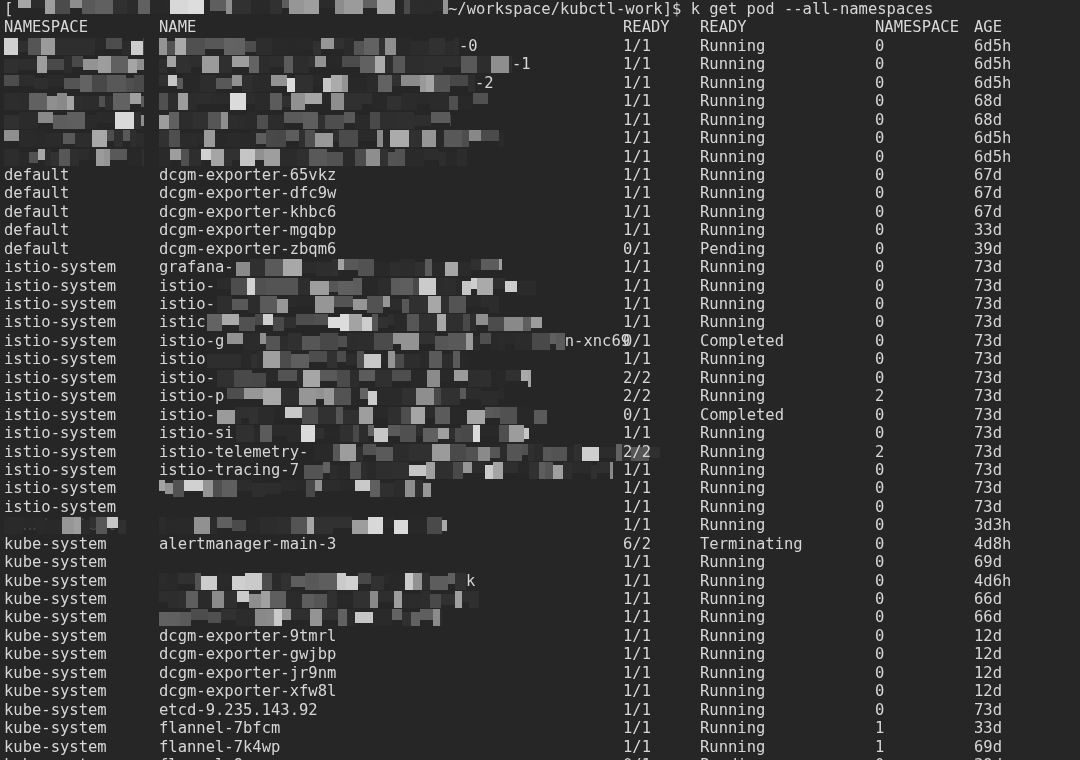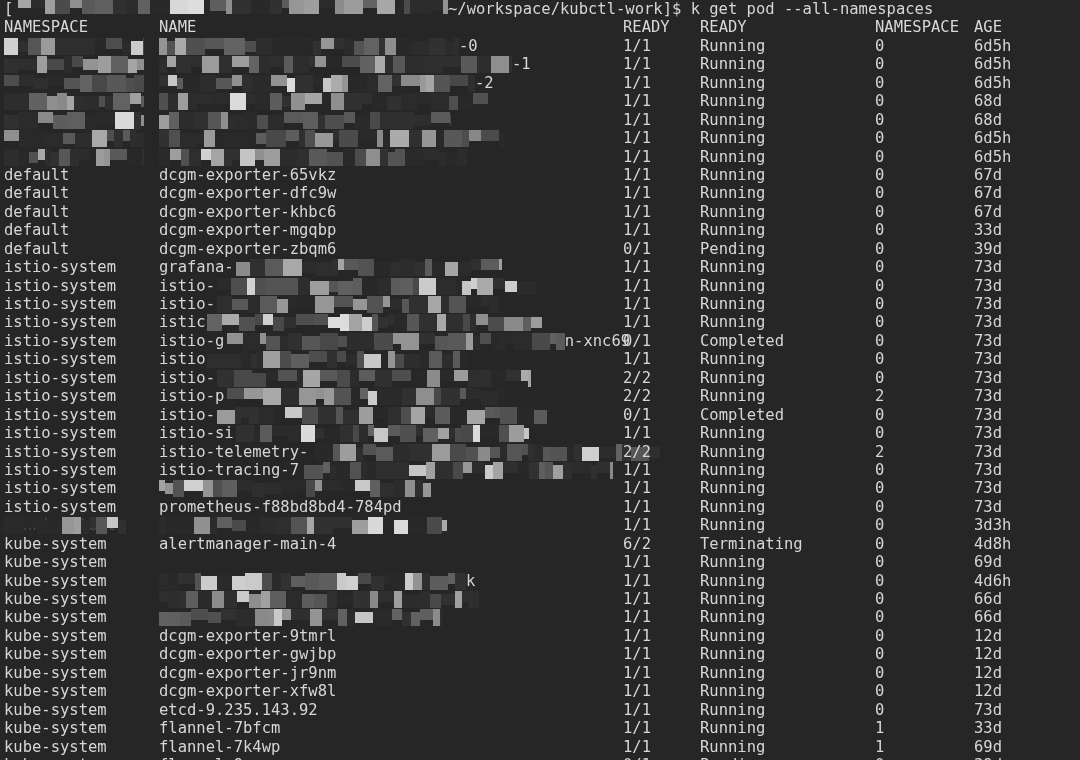--- a/index.html
+++ b/index.html
@@ -155,23 +155,23 @@
       <div class="term-line"><span class="cell col-ns">istio-system</span><span class="cell" style="left: 159px;">istic</span><span class="redact" style="left: 207.4px; width: 335px;"><i style="left: 0px; width: 15px; background: rgb(99, 99, 99); top: 0px; height: 17px;"></i><i style="left: 15px; width: 17px; background: rgb(170, 170, 170); top: 0px; height: 11px;"></i><i style="left: 32px; width: 16px; background: rgb(81, 81, 81); top: 3px; height: 17px;"></i><i style="left: 48px; width: 8px; background: rgb(73, 73, 73); top: 0px; height: 11px;"></i><i style="left: 56px; width: 10px; background: rgb(207, 207, 207); top: 0px; height: 11px;"></i><i style="left: 66px; width: 11px; background: rgb(73, 73, 73); top: 3px; height: 17px;"></i><i style="left: 77px; width: 12px; background: rgb(48, 48, 48); top: 3px; height: 11px;"></i><i style="left: 89px; width: 18px; background: rgb(77, 77, 77); top: 0px; height: 11px;"></i><i style="left: 107px; width: 14px; background: rgb(81, 81, 81); top: 0px; height: 11px;"></i><i style="left: 121px; width: 12px; background: rgb(220, 220, 220); top: 3px; height: 11px;"></i><i style="left: 133px; width: 9px; background: rgb(220, 220, 220); top: 0px; height: 17px;"></i><i style="left: 142px; width: 13px; background: rgb(163, 163, 163); top: 0px; height: 17px;"></i><i style="left: 155px; width: 10px; background: rgb(205, 205, 205); top: 3px; height: 17px;"></i><i style="left: 165px; width: 6px; background: rgb(84, 84, 84); top: 0px; height: 17px;"></i><i style="left: 171px; width: 10px; background: rgb(49, 49, 49); top: 3px; height: 11px;"></i><i style="left: 181px; width: 6px; background: rgb(47, 47, 47); top: 0px; height: 11px;"></i><i style="left: 187px; width: 13px; background: rgb(41, 41, 41); top: 0px; height: 17px;"></i><i style="left: 200px; width: 12px; background: rgb(86, 86, 86); top: 0px; height: 17px;"></i><i style="left: 212px; width: 18px; background: rgb(48, 48, 48); top: 0px; height: 17px;"></i><i style="left: 230px; width: 9px; background: rgb(168, 168, 168); top: 0px; height: 17px;"></i><i style="left: 239px; width: 17px; background: rgb(47, 47, 47); top: 0px; height: 17px;"></i><i style="left: 256px; width: 7px; background: rgb(73, 73, 73); top: 0px; height: 17px;"></i><i style="left: 263px; width: 6px; background: rgb(45, 45, 45); top: 0px; height: 17px;"></i><i style="left: 269px; width: 12px; background: rgb(142, 142, 142); top: 0px; height: 11px;"></i><i style="left: 281px; width: 16px; background: rgb(76, 76, 76); top: 3px; height: 17px;"></i><i style="left: 297px; width: 19px; background: rgb(137, 137, 137); top: 3px; height: 17px;"></i><i style="left: 316px; width: 8px; background: rgb(95, 95, 95); top: 3px; height: 17px;"></i><i style="left: 324px; width: 11px; background: rgb(156, 156, 156); top: 3px; height: 11px;"></i></span><span class="cell col-ready">1/1</span><span class="cell col-stat">Running</span><span class="cell col-rest">0</span><span class="cell col-age">73d</span></div>
       <div class="term-line"><span class="cell col-ns">istio-system</span><span class="cell" style="left: 159px;">istio-g</span><span class="redact" style="left: 226.76px; width: 338px;"><i style="left: 0px; width: 16px; background: rgb(146, 146, 146); top: 0px; height: 11px;"></i><i style="left: 16px; width: 17px; background: rgb(43, 43, 43); top: 0px; height: 17px;"></i><i style="left: 33px; width: 6px; background: rgb(144, 144, 144); top: 0px; height: 11px;"></i><i style="left: 39px; width: 14px; background: rgb(84, 84, 84); top: 3px; height: 17px;"></i><i style="left: 53px; width: 8px; background: rgb(44, 44, 44); top: 3px; height: 17px;"></i><i style="left: 61px; width: 14px; background: rgb(48, 48, 48); top: 0px; height: 17px;"></i><i style="left: 75px; width: 18px; background: rgb(86, 86, 86); top: 3px; height: 17px;"></i><i style="left: 93px; width: 18px; background: rgb(72, 72, 72); top: 0px; height: 17px;"></i><i style="left: 111px; width: 9px; background: rgb(79, 79, 79); top: 3px; height: 11px;"></i><i style="left: 120px; width: 11px; background: rgb(44, 44, 44); top: 0px; height: 17px;"></i><i style="left: 131px; width: 16px; background: rgb(45, 45, 45); top: 0px; height: 17px;"></i><i style="left: 147px; width: 19px; background: rgb(75, 75, 75); top: 0px; height: 17px;"></i><i style="left: 166px; width: 8px; background: rgb(147, 147, 147); top: 0px; height: 11px;"></i><i style="left: 174px; width: 18px; background: rgb(147, 147, 147); top: 0px; height: 17px;"></i><i style="left: 192px; width: 16px; background: rgb(49, 49, 49); top: 0px; height: 11px;"></i><i style="left: 208px; width: 13px; background: rgb(86, 86, 86); top: 3px; height: 17px;"></i><i style="left: 221px; width: 18px; background: rgb(89, 89, 89); top: 0px; height: 17px;"></i><i style="left: 239px; width: 7px; background: rgb(155, 155, 155); top: 0px; height: 17px;"></i><i style="left: 246px; width: 7px; background: rgb(44, 44, 44); top: 3px; height: 17px;"></i><i style="left: 253px; width: 11px; background: rgb(79, 79, 79); top: 0px; height: 11px;"></i><i style="left: 264px; width: 7px; background: rgb(41, 41, 41); top: 0px; height: 17px;"></i><i style="left: 271px; width: 7px; background: rgb(43, 43, 43); top: 0px; height: 17px;"></i><i style="left: 278px; width: 9px; background: rgb(42, 42, 42); top: 0px; height: 11px;"></i><i style="left: 287px; width: 18px; background: rgb(43, 43, 43); top: 0px; height: 17px;"></i><i style="left: 305px; width: 18px; background: rgb(73, 73, 73); top: 0px; height: 17px;"></i><i style="left: 323px; width: 6px; background: rgb(96, 96, 96); top: 0px; height: 11px;"></i><i style="left: 329px; width: 9px; background: rgb(91, 91, 91); top: 0px; height: 17px;"></i></span><span class="cell" style="left: 564.76px;">n-xnc69</span><span class="cell col-ready">0/1</span><span class="cell col-stat">Completed</span><span class="cell col-rest">0</span><span class="cell col-age">73d</span></div>
       <div class="term-line"><span class="cell col-ns">istio-system</span><span class="cell" style="left: 159px;">istio</span><span class="redact" style="left: 207.4px; width: 261px;"><i style="left: 0px; width: 16px; background: rgb(46, 46, 46); top: 3px; height: 17px;"></i><i style="left: 16px; width: 18px; background: rgb(46, 46, 46); top: 3px; height: 17px;"></i><i style="left: 34px; width: 10px; background: rgb(41, 41, 41); top: 0px; height: 17px;"></i><i style="left: 44px; width: 6px; background: rgb(48, 48, 48); top: 3px; height: 17px;"></i><i style="left: 50px; width: 6px; background: rgb(44, 44, 44); top: 0px; height: 17px;"></i><i style="left: 56px; width: 17px; background: rgb(159, 159, 159); top: 0px; height: 17px;"></i><i style="left: 73px; width: 11px; background: rgb(76, 76, 76); top: 0px; height: 17px;"></i><i style="left: 84px; width: 18px; background: rgb(94, 94, 94); top: 3px; height: 17px;"></i><i style="left: 102px; width: 18px; background: rgb(77, 77, 77); top: 0px; height: 11px;"></i><i style="left: 120px; width: 10px; background: rgb(49, 49, 49); top: 0px; height: 17px;"></i><i style="left: 130px; width: 9px; background: rgb(75, 75, 75); top: 0px; height: 11px;"></i><i style="left: 139px; width: 11px; background: rgb(44, 44, 44); top: 3px; height: 11px;"></i><i style="left: 150px; width: 7px; background: rgb(79, 79, 79); top: 0px; height: 17px;"></i><i style="left: 157px; width: 17px; background: rgb(200, 200, 200); top: 3px; height: 17px;"></i><i style="left: 174px; width: 7px; background: rgb(40, 40, 40); top: 3px; height: 11px;"></i><i style="left: 181px; width: 7px; background: rgb(148, 148, 148); top: 0px; height: 17px;"></i><i style="left: 188px; width: 9px; background: rgb(74, 74, 74); top: 3px; height: 17px;"></i><i style="left: 197px; width: 16px; background: rgb(45, 45, 45); top: 3px; height: 17px;"></i><i style="left: 213px; width: 9px; background: rgb(41, 41, 41); top: 0px; height: 17px;"></i><i style="left: 222px; width: 13px; background: rgb(90, 90, 90); top: 0px; height: 17px;"></i><i style="left: 235px; width: 11px; background: rgb(45, 45, 45); top: 3px; height: 17px;"></i><i style="left: 246px; width: 7px; background: rgb(90, 90, 90); top: 0px; height: 17px;"></i><i style="left: 253px; width: 8px; background: rgb(40, 40, 40); top: 3px; height: 17px;"></i></span><span class="cell col-ready">1/1</span><span class="cell col-stat">Running</span><span class="cell col-rest">0</span><span class="cell col-age">73d</span></div>
       <div class="term-line"><span class="cell col-ns">istio-system</span><span class="cell" style="left: 159px;">istio-</span><span class="redact" style="left: 217.08px; width: 314px;"><i style="left: 0px; width: 17px; background: rgb(49, 49, 49); top: 0px; height: 17px;"></i><i style="left: 17px; width: 18px; background: rgb(73, 73, 73); top: 0px; height: 17px;"></i><i style="left: 35px; width: 14px; background: rgb(72, 72, 72); top: 3px; height: 17px;"></i><i style="left: 49px; width: 12px; background: rgb(42, 42, 42); top: 0px; height: 11px;"></i><i style="left: 61px; width: 19px; background: rgb(83, 83, 83); top: 0px; height: 11px;"></i><i style="left: 80px; width: 6px; background: rgb(44, 44, 44); top: 0px; height: 17px;"></i><i style="left: 86px; width: 17px; background: rgb(166, 166, 166); top: 0px; height: 17px;"></i><i style="left: 103px; width: 17px; background: rgb(89, 89, 89); top: 0px; height: 11px;"></i><i style="left: 120px; width: 13px; background: rgb(75, 75, 75); top: 0px; height: 17px;"></i><i style="left: 133px; width: 9px; background: rgb(44, 44, 44); top: 0px; height: 17px;"></i><i style="left: 142px; width: 16px; background: rgb(92, 92, 92); top: 0px; height: 11px;"></i><i style="left: 158px; width: 17px; background: rgb(48, 48, 48); top: 0px; height: 17px;"></i><i style="left: 175px; width: 19px; background: rgb(78, 78, 78); top: 0px; height: 11px;"></i><i style="left: 194px; width: 16px; background: rgb(40, 40, 40); top: 0px; height: 17px;"></i><i style="left: 210px; width: 13px; background: rgb(139, 139, 139); top: 0px; height: 17px;"></i><i style="left: 223px; width: 14px; background: rgb(41, 41, 41); top: 0px; height: 11px;"></i><i style="left: 237px; width: 14px; background: rgb(155, 155, 155); top: 0px; height: 11px;"></i><i style="left: 251px; width: 11px; background: rgb(46, 46, 46); top: 0px; height: 17px;"></i><i style="left: 262px; width: 12px; background: rgb(47, 47, 47); top: 0px; height: 17px;"></i><i style="left: 274px; width: 15px; background: rgb(40, 40, 40); top: 0px; height: 17px;"></i><i style="left: 289px; width: 15px; background: rgb(49, 49, 49); top: 0px; height: 11px;"></i><i style="left: 304px; width: 7px; background: rgb(170, 170, 170); top: 0px; height: 11px;"></i><i style="left: 311px; width: 3px; background: rgb(165, 165, 165); top: 0px; height: 17px;"></i></span><span class="cell col-ready">2/2</span><span class="cell col-stat">Running</span><span class="cell col-rest">0</span><span class="cell col-age">73d</span></div>
       <div class="term-line"><span class="cell col-ns">istio-system</span><span class="cell" style="left: 159px;">istio-p</span><span class="redact" style="left: 226.76px; width: 277px;"><i style="left: 0px; width: 17px; background: rgb(78, 78, 78); top: 0px; height: 11px;"></i><i style="left: 17px; width: 19px; background: rgb(151, 151, 151); top: 0px; height: 11px;"></i><i style="left: 36px; width: 18px; background: rgb(168, 168, 168); top: 0px; height: 17px;"></i><i style="left: 54px; width: 18px; background: rgb(45, 45, 45); top: 0px; height: 17px;"></i><i style="left: 72px; width: 17px; background: rgb(150, 150, 150); top: 0px; height: 17px;"></i><i style="left: 89px; width: 8px; background: rgb(145, 145, 145); top: 0px; height: 11px;"></i><i style="left: 97px; width: 10px; background: rgb(154, 154, 154); top: 0px; height: 17px;"></i><i style="left: 107px; width: 17px; background: rgb(83, 83, 83); top: 0px; height: 17px;"></i><i style="left: 124px; width: 9px; background: rgb(40, 40, 40); top: 0px; height: 17px;"></i><i style="left: 133px; width: 8px; background: rgb(99, 99, 99); top: 0px; height: 11px;"></i><i style="left: 141px; width: 9px; background: rgb(204, 204, 204); top: 3px; height: 17px;"></i><i style="left: 150px; width: 8px; background: rgb(42, 42, 42); top: 0px; height: 17px;"></i><i style="left: 158px; width: 17px; background: rgb(42, 42, 42); top: 0px; height: 17px;"></i><i style="left: 175px; width: 14px; background: rgb(49, 49, 49); top: 0px; height: 17px;"></i><i style="left: 189px; width: 18px; background: rgb(142, 142, 142); top: 0px; height: 17px;"></i><i style="left: 207px; width: 7px; background: rgb(72, 72, 72); top: 0px; height: 17px;"></i><i style="left: 214px; width: 19px; background: rgb(49, 49, 49); top: 0px; height: 17px;"></i><i style="left: 233px; width: 6px; background: rgb(90, 90, 90); top: 0px; height: 11px;"></i><i style="left: 239px; width: 15px; background: rgb(44, 44, 44); top: 0px; height: 11px;"></i><i style="left: 254px; width: 17px; background: rgb(44, 44, 44); top: 3px; height: 17px;"></i><i style="left: 271px; width: 6px; background: rgb(42, 42, 42); top: 0px; height: 11px;"></i></span><span class="cell col-ready">2/2</span><span class="cell col-stat">Running</span><span class="cell col-rest">2</span><span class="cell col-age">73d</span></div>
       <div class="term-line"><span class="cell col-ns">istio-system</span><span class="cell" style="left: 159px;">istio-</span><span class="redact" style="left: 217.08px; width: 330px;"><i style="left: 0px; width: 18px; background: rgb(155, 155, 155); top: 3px; height: 17px;"></i><i style="left: 18px; width: 6px; background: rgb(48, 48, 48); top: 0px; height: 17px;"></i><i style="left: 24px; width: 8px; background: rgb(48, 48, 48); top: 0px; height: 11px;"></i><i style="left: 32px; width: 9px; background: rgb(49, 49, 49); top: 0px; height: 17px;"></i><i style="left: 41px; width: 16px; background: rgb(43, 43, 43); top: 0px; height: 17px;"></i><i style="left: 57px; width: 11px; background: rgb(40, 40, 40); top: 0px; height: 11px;"></i><i style="left: 68px; width: 17px; background: rgb(200, 200, 200); top: 0px; height: 11px;"></i><i style="left: 85px; width: 16px; background: rgb(78, 78, 78); top: 0px; height: 17px;"></i><i style="left: 101px; width: 18px; background: rgb(49, 49, 49); top: 0px; height: 17px;"></i><i style="left: 119px; width: 7px; background: rgb(86, 86, 86); top: 0px; height: 17px;"></i><i style="left: 126px; width: 16px; background: rgb(48, 48, 48); top: 3px; height: 17px;"></i><i style="left: 142px; width: 14px; background: rgb(158, 158, 158); top: 0px; height: 17px;"></i><i style="left: 156px; width: 15px; background: rgb(41, 41, 41); top: 0px; height: 11px;"></i><i style="left: 171px; width: 13px; background: rgb(47, 47, 47); top: 0px; height: 17px;"></i><i style="left: 184px; width: 10px; background: rgb(78, 78, 78); top: 0px; height: 17px;"></i><i style="left: 194px; width: 14px; background: rgb(165, 165, 165); top: 0px; height: 17px;"></i><i style="left: 208px; width: 10px; background: rgb(44, 44, 44); top: 0px; height: 11px;"></i><i style="left: 218px; width: 15px; background: rgb(91, 91, 91); top: 0px; height: 17px;"></i><i style="left: 233px; width: 17px; background: rgb(40, 40, 40); top: 0px; height: 17px;"></i><i style="left: 250px; width: 18px; background: rgb(164, 164, 164); top: 3px; height: 17px;"></i><i style="left: 268px; width: 8px; background: rgb(90, 90, 90); top: 0px; height: 11px;"></i><i style="left: 276px; width: 7px; background: rgb(87, 87, 87); top: 0px; height: 11px;"></i><i style="left: 283px; width: 17px; background: rgb(81, 81, 81); top: 0px; height: 17px;"></i><i style="left: 300px; width: 17px; background: rgb(40, 40, 40); top: 0px; height: 17px;"></i><i style="left: 317px; width: 13px; background: rgb(90, 90, 90); top: 3px; height: 17px;"></i></span><span class="cell col-ready">0/1</span><span class="cell col-stat">Completed</span><span class="cell col-rest">0</span><span class="cell col-age">73d</span></div>
       <div class="term-line"><span class="cell col-ns">istio-system</span><span class="cell" style="left: 159px;">istio-si</span><span class="redact" style="left: 236.44px; width: 293px;"><i style="left: 0px; width: 18px; background: rgb(48, 48, 48); top: 0px; height: 17px;"></i><i style="left: 18px; width: 6px; background: rgb(41, 41, 41); top: 3px; height: 17px;"></i><i style="left: 24px; width: 12px; background: rgb(91, 91, 91); top: 0px; height: 17px;"></i><i style="left: 36px; width: 15px; background: rgb(43, 43, 43); top: 0px; height: 11px;"></i><i style="left: 51px; width: 14px; background: rgb(43, 43, 43); top: 0px; height: 17px;"></i><i style="left: 65px; width: 14px; background: rgb(218, 218, 218); top: 0px; height: 17px;"></i><i style="left: 79px; width: 9px; background: rgb(48, 48, 48); top: 3px; height: 11px;"></i><i style="left: 88px; width: 16px; background: rgb(40, 40, 40); top: 3px; height: 11px;"></i><i style="left: 104px; width: 13px; background: rgb(48, 48, 48); top: 0px; height: 17px;"></i><i style="left: 117px; width: 6px; background: rgb(72, 72, 72); top: 0px; height: 17px;"></i><i style="left: 123px; width: 9px; background: rgb(44, 44, 44); top: 0px; height: 17px;"></i><i style="left: 132px; width: 6px; background: rgb(99, 99, 99); top: 0px; height: 11px;"></i><i style="left: 138px; width: 14px; background: rgb(199, 199, 199); top: 3px; height: 17px;"></i><i style="left: 152px; width: 12px; background: rgb(90, 90, 90); top: 0px; height: 11px;"></i><i style="left: 164px; width: 16px; background: rgb(80, 80, 80); top: 0px; height: 17px;"></i><i style="left: 180px; width: 7px; background: rgb(46, 46, 46); top: 0px; height: 11px;"></i><i style="left: 187px; width: 15px; background: rgb(96, 96, 96); top: 3px; height: 17px;"></i><i style="left: 202px; width: 11px; background: rgb(161, 161, 161); top: 3px; height: 11px;"></i><i style="left: 213px; width: 6px; background: rgb(47, 47, 47); top: 3px; height: 11px;"></i><i style="left: 219px; width: 6px; background: rgb(76, 76, 76); top: 3px; height: 17px;"></i><i style="left: 225px; width: 12px; background: rgb(73, 73, 73); top: 0px; height: 17px;"></i><i style="left: 237px; width: 7px; background: rgb(218, 218, 218); top: 0px; height: 17px;"></i><i style="left: 244px; width: 19px; background: rgb(41, 41, 41); top: 0px; height: 11px;"></i><i style="left: 263px; width: 10px; background: rgb(79, 79, 79); top: 0px; height: 17px;"></i><i style="left: 273px; width: 15px; background: rgb(156, 156, 156); top: 0px; height: 17px;"></i><i style="left: 288px; width: 5px; background: rgb(198, 198, 198); top: 3px; height: 11px;"></i></span><span class="cell col-ready">1/1</span><span class="cell col-stat">Running</span><span class="cell col-rest">0</span><span class="cell col-age">73d</span></div>
       <div class="term-line"><span class="cell col-ns">istio-system</span><span class="cell" style="left: 159px;">istio-telemetry-</span><span class="redact" style="left: 313.88px; width: 346px;"><i style="left: 0px; width: 19px; background: rgb(41, 41, 41); top: 0px; height: 17px;"></i><i style="left: 19px; width: 7px; background: rgb(87, 87, 87); top: 0px; height: 17px;"></i><i style="left: 26px; width: 16px; background: rgb(157, 157, 157); top: 0px; height: 17px;"></i><i style="left: 42px; width: 7px; background: rgb(47, 47, 47); top: 3px; height: 17px;"></i><i style="left: 49px; width: 13px; background: rgb(82, 82, 82); top: 0px; height: 11px;"></i><i style="left: 62px; width: 17px; background: rgb(90, 90, 90); top: 3px; height: 17px;"></i><i style="left: 79px; width: 16px; background: rgb(44, 44, 44); top: 0px; height: 17px;"></i><i style="left: 95px; width: 15px; background: rgb(48, 48, 48); top: 0px; height: 17px;"></i><i style="left: 110px; width: 8px; background: rgb(48, 48, 48); top: 0px; height: 17px;"></i><i style="left: 118px; width: 18px; background: rgb(155, 155, 155); top: 0px; height: 17px;"></i><i style="left: 136px; width: 16px; background: rgb(74, 74, 74); top: 0px; height: 17px;"></i><i style="left: 152px; width: 12px; background: rgb(82, 82, 82); top: 3px; height: 17px;"></i><i style="left: 164px; width: 12px; background: rgb(138, 138, 138); top: 3px; height: 17px;"></i><i style="left: 176px; width: 10px; background: rgb(86, 86, 86); top: 3px; height: 11px;"></i><i style="left: 186px; width: 7px; background: rgb(43, 43, 43); top: 0px; height: 17px;"></i><i style="left: 193px; width: 15px; background: rgb(85, 85, 85); top: 0px; height: 17px;"></i><i style="left: 208px; width: 6px; background: rgb(81, 81, 81); top: 0px; height: 11px;"></i><i style="left: 214px; width: 6px; background: rgb(47, 47, 47); top: 0px; height: 17px;"></i><i style="left: 220px; width: 9px; background: rgb(43, 43, 43); top: 0px; height: 17px;"></i><i style="left: 229px; width: 8px; background: rgb(87, 87, 87); top: 3px; height: 17px;"></i><i style="left: 237px; width: 16px; background: rgb(83, 83, 83); top: 3px; height: 17px;"></i><i style="left: 253px; width: 7px; background: rgb(41, 41, 41); top: 3px; height: 17px;"></i><i style="left: 260px; width: 8px; background: rgb(48, 48, 48); top: 0px; height: 17px;"></i><i style="left: 268px; width: 17px; background: rgb(207, 207, 207); top: 3px; height: 17px;"></i><i style="left: 285px; width: 17px; background: rgb(44, 44, 44); top: 3px; height: 11px;"></i><i style="left: 302px; width: 6px; background: rgb(98, 98, 98); top: 0px; height: 17px;"></i><i style="left: 308px; width: 9px; background: rgb(48, 48, 48); top: 0px; height: 17px;"></i><i style="left: 317px; width: 18px; background: rgb(85, 85, 85); top: 3px; height: 17px;"></i><i style="left: 335px; width: 11px; background: rgb(47, 47, 47); top: 3px; height: 11px;"></i></span><span class="cell col-ready">2/2</span><span class="cell col-stat">Running</span><span class="cell col-rest">2</span><span class="cell col-age">73d</span></div>
       <div class="term-line"><span class="cell col-ns">istio-system</span><span class="cell" style="left: 159px;">istio-tracing-7</span><span class="redact" style="left: 304.2px; width: 309px;"><i style="left: 0px; width: 19px; background: rgb(84, 84, 84); top: 3px; height: 17px;"></i><i style="left: 19px; width: 7px; background: rgb(97, 97, 97); top: 0px; height: 11px;"></i><i style="left: 26px; width: 7px; background: rgb(44, 44, 44); top: 3px; height: 17px;"></i><i style="left: 33px; width: 13px; background: rgb(41, 41, 41); top: 3px; height: 17px;"></i><i style="left: 46px; width: 11px; background: rgb(82, 82, 82); top: 0px; height: 17px;"></i><i style="left: 57px; width: 6px; background: rgb(44, 44, 44); top: 0px; height: 17px;"></i><i style="left: 63px; width: 9px; background: rgb(41, 41, 41); top: 0px; height: 17px;"></i><i style="left: 72px; width: 15px; background: rgb(46, 46, 46); top: 0px; height: 17px;"></i><i style="left: 87px; width: 18px; background: rgb(47, 47, 47); top: 0px; height: 17px;"></i><i style="left: 105px; width: 17px; background: rgb(197, 197, 197); top: 3px; height: 11px;"></i><i style="left: 122px; width: 9px; background: rgb(160, 160, 160); top: 0px; height: 17px;"></i><i style="left: 131px; width: 18px; background: rgb(47, 47, 47); top: 0px; height: 17px;"></i><i style="left: 149px; width: 10px; background: rgb(73, 73, 73); top: 0px; height: 17px;"></i><i style="left: 159px; width: 9px; background: rgb(150, 150, 150); top: 0px; height: 11px;"></i><i style="left: 168px; width: 13px; background: rgb(44, 44, 44); top: 0px; height: 11px;"></i><i style="left: 181px; width: 8px; background: rgb(203, 203, 203); top: 3px; height: 17px;"></i><i style="left: 189px; width: 10px; background: rgb(164, 164, 164); top: 0px; height: 17px;"></i><i style="left: 199px; width: 15px; background: rgb(47, 47, 47); top: 0px; height: 11px;"></i><i style="left: 214px; width: 11px; background: rgb(40, 40, 40); top: 0px; height: 11px;"></i><i style="left: 225px; width: 10px; background: rgb(49, 49, 49); top: 0px; height: 17px;"></i><i style="left: 235px; width: 6px; background: rgb(94, 94, 94); top: 0px; height: 17px;"></i><i style="left: 241px; width: 8px; background: rgb(85, 85, 85); top: 0px; height: 17px;"></i><i style="left: 249px; width: 10px; background: rgb(159, 159, 159); top: 3px; height: 17px;"></i><i style="left: 259px; width: 9px; background: rgb(46, 46, 46); top: 0px; height: 17px;"></i><i style="left: 268px; width: 19px; background: rgb(43, 43, 43); top: 0px; height: 11px;"></i><i style="left: 287px; width: 6px; background: rgb(48, 48, 48); top: 3px; height: 17px;"></i><i style="left: 293px; width: 13px; background: rgb(47, 47, 47); top: 0px; height: 11px;"></i><i style="left: 306px; width: 3px; background: rgb(137, 137, 137); top: 0px; height: 17px;"></i></span><span class="cell col-ready">1/1</span><span class="cell col-stat">Running</span><span class="cell col-rest">0</span><span class="cell col-age">73d</span></div>
       <div class="term-line"><span class="cell col-ns">istio-system</span><span class="redact" style="left: 159px; width: 272px;"><i style="left: 0px; width: 6px; background: rgb(163, 163, 163); top: 0px; height: 11px;"></i><i style="left: 6px; width: 8px; background: rgb(146, 146, 146); top: 3px; height: 11px;"></i><i style="left: 14px; width: 11px; background: rgb(82, 82, 82); top: 0px; height: 17px;"></i><i style="left: 25px; width: 19px; background: rgb(209, 209, 209); top: 0px; height: 11px;"></i><i style="left: 44px; width: 10px; background: rgb(148, 148, 148); top: 0px; height: 17px;"></i><i style="left: 54px; width: 9px; background: rgb(79, 79, 79); top: 0px; height: 17px;"></i><i style="left: 63px; width: 15px; background: rgb(94, 94, 94); top: 0px; height: 17px;"></i><i style="left: 78px; width: 15px; background: rgb(44, 44, 44); top: 0px; height: 11px;"></i><i style="left: 93px; width: 13px; background: rgb(46, 46, 46); top: 3px; height: 17px;"></i><i style="left: 106px; width: 16px; background: rgb(45, 45, 45); top: 3px; height: 11px;"></i><i style="left: 122px; width: 16px; background: rgb(42, 42, 42); top: 0px; height: 11px;"></i><i style="left: 138px; width: 9px; background: rgb(41, 41, 41); top: 0px; height: 11px;"></i><i style="left: 147px; width: 9px; background: rgb(72, 72, 72); top: 0px; height: 17px;"></i><i style="left: 156px; width: 7px; background: rgb(145, 145, 145); top: 0px; height: 11px;"></i><i style="left: 163px; width: 18px; background: rgb(44, 44, 44); top: 0px; height: 11px;"></i><i style="left: 181px; width: 15px; background: rgb(41, 41, 41); top: 0px; height: 11px;"></i><i style="left: 196px; width: 15px; background: rgb(201, 201, 201); top: 0px; height: 11px;"></i><i style="left: 211px; width: 10px; background: rgb(95, 95, 95); top: 0px; height: 17px;"></i><i style="left: 221px; width: 14px; background: rgb(47, 47, 47); top: 3px; height: 17px;"></i><i style="left: 235px; width: 11px; background: rgb(43, 43, 43); top: 0px; height: 17px;"></i><i style="left: 246px; width: 10px; background: rgb(142, 142, 142); top: 0px; height: 17px;"></i><i style="left: 256px; width: 8px; background: rgb(47, 47, 47); top: 0px; height: 17px;"></i><i style="left: 264px; width: 8px; background: rgb(151, 151, 151); top: 3px; height: 17px;"></i></span><span class="cell col-ready">1/1</span><span class="cell col-stat">Running</span><span class="cell col-rest">0</span><span class="cell col-age">73d</span></div>
-      <div class="term-line"><span class="cell col-ns">istio-system</span><span class="cell col-name">prometheus-f88bd8bd4-784pd</span><span class="cell col-ready">1/1</span><span class="cell col-stat">Running</span><span class="cell col-rest">0</span><span class="cell col-age">73d</span></div>
+      <div class="term-line"><span class="cell col-ns">istio-system</span><span class="cell col-ready">1/1</span><span class="cell col-stat">Running</span><span class="cell col-rest">0</span><span class="cell col-age">73d</span></div>
       <div class="term-line"><span class="ghost col-ns" style="left: 4px;">jenkins-test</span><span class="redact" style="left: 4px; width: 122px;"><i style="left: 0px; width: 19px; background: rgb(42, 42, 42); top: 0px; height: 17px;"></i><i style="left: 19px; width: 14px; background: rgb(41, 41, 41); top: 0px; height: 11px;"></i><i style="left: 33px; width: 6px; background: rgb(42, 42, 42); top: 0px; height: 17px;"></i><i style="left: 39px; width: 19px; background: rgb(41, 41, 41); top: 3px; height: 17px;"></i><i style="left: 58px; width: 12px; background: rgb(150, 150, 150); top: 0px; height: 17px;"></i><i style="left: 70px; width: 7px; background: rgb(158, 158, 158); top: 0px; height: 17px;"></i><i style="left: 77px; width: 9px; background: rgb(43, 43, 43); top: 3px; height: 17px;"></i><i style="left: 86px; width: 6px; background: rgb(49, 49, 49); top: 0px; height: 11px;"></i><i style="left: 92px; width: 11px; background: rgb(86, 86, 86); top: 0px; height: 17px;"></i><i style="left: 103px; width: 11px; background: rgb(199, 199, 199); top: 0px; height: 11px;"></i><i style="left: 114px; width: 8px; background: rgb(48, 48, 48); top: 3px; height: 17px;"></i></span><span class="redact" style="left: 159px; width: 288px;"><i style="left: 0px; width: 7px; background: rgb(43, 43, 43); top: 0px; height: 17px;"></i><i style="left: 7px; width: 9px; background: rgb(40, 40, 40); top: 0px; height: 17px;"></i><i style="left: 16px; width: 19px; background: rgb(41, 41, 41); top: 0px; height: 17px;"></i><i style="left: 35px; width: 16px; background: rgb(145, 145, 145); top: 0px; height: 17px;"></i><i style="left: 51px; width: 7px; background: rgb(43, 43, 43); top: 0px; height: 17px;"></i><i style="left: 58px; width: 15px; background: rgb(96, 96, 96); top: 0px; height: 11px;"></i><i style="left: 73px; width: 14px; background: rgb(75, 75, 75); top: 3px; height: 11px;"></i><i style="left: 87px; width: 14px; background: rgb(40, 40, 40); top: 0px; height: 17px;"></i><i style="left: 101px; width: 17px; background: rgb(44, 44, 44); top: 0px; height: 17px;"></i><i style="left: 118px; width: 14px; background: rgb(46, 46, 46); top: 0px; height: 17px;"></i><i style="left: 132px; width: 16px; background: rgb(84, 84, 84); top: 0px; height: 17px;"></i><i style="left: 148px; width: 7px; background: rgb(166, 166, 166); top: 0px; height: 17px;"></i><i style="left: 155px; width: 19px; background: rgb(49, 49, 49); top: 0px; height: 17px;"></i><i style="left: 174px; width: 19px; background: rgb(49, 49, 49); top: 0px; height: 11px;"></i><i style="left: 193px; width: 16px; background: rgb(157, 157, 157); top: 3px; height: 17px;"></i><i style="left: 209px; width: 15px; background: rgb(216, 216, 216); top: 0px; height: 17px;"></i><i style="left: 224px; width: 11px; background: rgb(41, 41, 41); top: 0px; height: 11px;"></i><i style="left: 235px; width: 14px; background: rgb(219, 219, 219); top: 3px; height: 17px;"></i><i style="left: 249px; width: 19px; background: rgb(40, 40, 40); top: 0px; height: 17px;"></i><i style="left: 268px; width: 15px; background: rgb(74, 74, 74); top: 0px; height: 17px;"></i><i style="left: 283px; width: 5px; background: rgb(169, 169, 169); top: 3px; height: 11px;"></i></span><span class="cell col-ready">1/1</span><span class="cell col-stat">Running</span><span class="cell col-rest">0</span><span class="cell col-age">3d3h</span></div>
-      <div class="term-line"><span class="cell col-ns">kube-system</span><span class="cell col-name">alertmanager-main-4</span><span class="cell col-ready">6/2</span><span class="cell col-stat">Terminating</span><span class="cell col-rest">0</span><span class="cell col-age">4d8h</span></div>
+      <div class="term-line"><span class="cell col-ns">kube-system</span><span class="cell col-name">alertmanager-main-3</span><span class="cell col-ready">6/2</span><span class="cell col-stat">Terminating</span><span class="cell col-rest">0</span><span class="cell col-age">4d8h</span></div>
       <div class="term-line"><span class="cell col-ns">kube-system</span><span class="cell col-ready">1/1</span><span class="cell col-stat">Running</span><span class="cell col-rest">0</span><span class="cell col-age">69d</span></div>
       <div class="term-line"><span class="cell col-ns">kube-system</span><span class="redact" style="left: 159px; width: 307px;"><i style="left: 0px; width: 8px; background: rgb(43, 43, 43); top: 0px; height: 17px;"></i><i style="left: 8px; width: 11px; background: rgb(41, 41, 41); top: 0px; height: 17px;"></i><i style="left: 19px; width: 17px; background: rgb(48, 48, 48); top: 0px; height: 11px;"></i><i style="left: 36px; width: 6px; background: rgb(83, 83, 83); top: 0px; height: 17px;"></i><i style="left: 42px; width: 16px; background: rgb(204, 204, 204); top: 3px; height: 17px;"></i><i style="left: 58px; width: 9px; background: rgb(42, 42, 42); top: 0px; height: 17px;"></i><i style="left: 67px; width: 6px; background: rgb(41, 41, 41); top: 0px; height: 17px;"></i><i style="left: 73px; width: 13px; background: rgb(207, 207, 207); top: 3px; height: 17px;"></i><i style="left: 86px; width: 17px; background: rgb(202, 202, 202); top: 0px; height: 17px;"></i><i style="left: 103px; width: 10px; background: rgb(76, 76, 76); top: 0px; height: 17px;"></i><i style="left: 113px; width: 9px; background: rgb(42, 42, 42); top: 0px; height: 17px;"></i><i style="left: 122px; width: 10px; background: rgb(49, 49, 49); top: 0px; height: 17px;"></i><i style="left: 132px; width: 14px; background: rgb(94, 94, 94); top: 3px; height: 11px;"></i><i style="left: 146px; width: 14px; background: rgb(88, 88, 88); top: 0px; height: 17px;"></i><i style="left: 160px; width: 18px; background: rgb(94, 94, 94); top: 0px; height: 17px;"></i><i style="left: 178px; width: 9px; background: rgb(202, 202, 202); top: 0px; height: 17px;"></i><i style="left: 187px; width: 12px; background: rgb(208, 208, 208); top: 3px; height: 17px;"></i><i style="left: 199px; width: 13px; background: rgb(72, 72, 72); top: 0px; height: 11px;"></i><i style="left: 212px; width: 13px; background: rgb(49, 49, 49); top: 3px; height: 17px;"></i><i style="left: 225px; width: 6px; background: rgb(42, 42, 42); top: 0px; height: 11px;"></i><i style="left: 231px; width: 15px; background: rgb(40, 40, 40); top: 0px; height: 17px;"></i><i style="left: 246px; width: 8px; background: rgb(203, 203, 203); top: 0px; height: 17px;"></i><i style="left: 254px; width: 9px; background: rgb(146, 146, 146); top: 0px; height: 17px;"></i><i style="left: 263px; width: 8px; background: rgb(47, 47, 47); top: 0px; height: 17px;"></i><i style="left: 271px; width: 18px; background: rgb(93, 93, 93); top: 3px; height: 17px;"></i><i style="left: 289px; width: 7px; background: rgb(96, 96, 96); top: 0px; height: 11px;"></i><i style="left: 296px; width: 11px; background: rgb(49, 49, 49); top: 0px; height: 17px;"></i></span><span class="cell" style="left: 466px;">k</span><span class="cell col-ready">1/1</span><span class="cell col-stat">Running</span><span class="cell col-rest">0</span><span class="cell col-age">4d6h</span></div>
       <div class="term-line"><span class="cell col-ns">kube-system</span><span class="redact" style="left: 159px; width: 320px;"><i style="left: 0px; width: 9px; background: rgb(46, 46, 46); top: 0px; height: 11px;"></i><i style="left: 9px; width: 11px; background: rgb(45, 45, 45); top: 0px; height: 17px;"></i><i style="left: 20px; width: 7px; background: rgb(47, 47, 47); top: 0px; height: 17px;"></i><i style="left: 27px; width: 12px; background: rgb(94, 94, 94); top: 0px; height: 17px;"></i><i style="left: 39px; width: 14px; background: rgb(42, 42, 42); top: 0px; height: 17px;"></i><i style="left: 53px; width: 12px; background: rgb(139, 139, 139); top: 0px; height: 17px;"></i><i style="left: 65px; width: 13px; background: rgb(47, 47, 47); top: 0px; height: 17px;"></i><i style="left: 78px; width: 12px; background: rgb(202, 202, 202); top: 0px; height: 11px;"></i><i style="left: 90px; width: 12px; background: rgb(142, 142, 142); top: 3px; height: 17px;"></i><i style="left: 102px; width: 9px; background: rgb(160, 160, 160); top: 0px; height: 17px;"></i><i style="left: 111px; width: 16px; background: rgb(94, 94, 94); top: 0px; height: 17px;"></i><i style="left: 127px; width: 16px; background: rgb(43, 43, 43); top: 0px; height: 17px;"></i><i style="left: 143px; width: 12px; background: rgb(93, 93, 93); top: 3px; height: 17px;"></i><i style="left: 155px; width: 13px; background: rgb(85, 85, 85); top: 3px; height: 17px;"></i><i style="left: 168px; width: 10px; background: rgb(48, 48, 48); top: 0px; height: 17px;"></i><i style="left: 178px; width: 16px; background: rgb(40, 40, 40); top: 3px; height: 11px;"></i><i style="left: 194px; width: 17px; background: rgb(49, 49, 49); top: 0px; height: 17px;"></i><i style="left: 211px; width: 8px; background: rgb(137, 137, 137); top: 0px; height: 17px;"></i><i style="left: 219px; width: 16px; background: rgb(46, 46, 46); top: 0px; height: 11px;"></i><i style="left: 235px; width: 8px; background: rgb(157, 157, 157); top: 0px; height: 17px;"></i><i style="left: 243px; width: 19px; background: rgb(44, 44, 44); top: 3px; height: 17px;"></i><i style="left: 262px; width: 9px; background: rgb(45, 45, 45); top: 0px; height: 17px;"></i><i style="left: 271px; width: 11px; background: rgb(73, 73, 73); top: 3px; height: 17px;"></i><i style="left: 282px; width: 14px; background: rgb(49, 49, 49); top: 3px; height: 11px;"></i><i style="left: 296px; width: 7px; background: rgb(159, 159, 159); top: 0px; height: 17px;"></i><i style="left: 303px; width: 7px; background: rgb(47, 47, 47); top: 0px; height: 11px;"></i><i style="left: 310px; width: 10px; background: rgb(47, 47, 47); top: 0px; height: 17px;"></i></span><span class="cell col-ready">1/1</span><span class="cell col-stat">Running</span><span class="cell col-rest">0</span><span class="cell col-age">66d</span></div>
       <div class="term-line"><span class="cell col-ns">kube-system</span><span class="redact" style="left: 159px; width: 283px;"><i style="left: 0px; width: 9px; background: rgb(97, 97, 97); top: 3px; height: 17px;"></i><i style="left: 9px; width: 12px; background: rgb(96, 96, 96); top: 3px; height: 17px;"></i><i style="left: 21px; width: 11px; background: rgb(90, 90, 90); top: 3px; height: 17px;"></i><i style="left: 32px; width: 17px; background: rgb(77, 77, 77); top: 0px; height: 11px;"></i><i style="left: 49px; width: 13px; background: rgb(80, 80, 80); top: 3px; height: 11px;"></i><i style="left: 62px; width: 15px; background: rgb(49, 49, 49); top: 0px; height: 11px;"></i><i style="left: 77px; width: 19px; background: rgb(44, 44, 44); top: 0px; height: 17px;"></i><i style="left: 96px; width: 12px; background: rgb(137, 137, 137); top: 0px; height: 17px;"></i><i style="left: 108px; width: 7px; background: rgb(139, 139, 139); top: 0px; height: 17px;"></i><i style="left: 115px; width: 8px; background: rgb(201, 201, 201); top: 0px; height: 17px;"></i><i style="left: 123px; width: 9px; background: rgb(149, 149, 149); top: 0px; height: 11px;"></i><i style="left: 132px; width: 8px; background: rgb(47, 47, 47); top: 0px; height: 11px;"></i><i style="left: 140px; width: 11px; background: rgb(47, 47, 47); top: 0px; height: 11px;"></i><i style="left: 151px; width: 12px; background: rgb(148, 148, 148); top: 0px; height: 17px;"></i><i style="left: 163px; width: 16px; background: rgb(49, 49, 49); top: 0px; height: 11px;"></i><i style="left: 179px; width: 9px; background: rgb(97, 97, 97); top: 0px; height: 17px;"></i><i style="left: 188px; width: 8px; background: rgb(43, 43, 43); top: 0px; height: 17px;"></i><i style="left: 196px; width: 18px; background: rgb(198, 198, 198); top: 3px; height: 11px;"></i><i style="left: 214px; width: 19px; background: rgb(42, 42, 42); top: 0px; height: 17px;"></i><i style="left: 233px; width: 10px; background: rgb(99, 99, 99); top: 0px; height: 11px;"></i><i style="left: 243px; width: 9px; background: rgb(48, 48, 48); top: 3px; height: 17px;"></i><i style="left: 252px; width: 9px; background: rgb(97, 97, 97); top: 3px; height: 17px;"></i><i style="left: 261px; width: 13px; background: rgb(95, 95, 95); top: 0px; height: 11px;"></i><i style="left: 274px; width: 7px; background: rgb(139, 139, 139); top: 0px; height: 17px;"></i><i style="left: 281px; width: 2px; background: rgb(45, 45, 45); top: 0px; height: 17px;"></i></span><span class="cell col-ready">1/1</span><span class="cell col-stat">Running</span><span class="cell col-rest">0</span><span class="cell col-age">66d</span></div>
       <div class="term-line"><span class="cell col-ns">kube-system</span><span class="cell col-name">dcgm-exporter-9tmrl</span><span class="cell col-ready">1/1</span><span class="cell col-stat">Running</span><span class="cell col-rest">0</span><span class="cell col-age">12d</span></div>
       <div class="term-line"><span class="cell col-ns">kube-system</span><span class="cell col-name">dcgm-exporter-gwjbp</span><span class="cell col-ready">1/1</span><span class="cell col-stat">Running</span><span class="cell col-rest">0</span><span class="cell col-age">12d</span></div>
       <div class="term-line"><span class="cell col-ns">kube-system</span><span class="cell col-name">dcgm-exporter-jr9nm</span><span class="cell col-ready">1/1</span><span class="cell col-stat">Running</span><span class="cell col-rest">0</span><span class="cell col-age">12d</span></div>
       <div class="term-line"><span class="cell col-ns">kube-system</span><span class="cell col-name">dcgm-exporter-xfw8l</span><span class="cell col-ready">1/1</span><span class="cell col-stat">Running</span><span class="cell col-rest">0</span><span class="cell col-age">12d</span></div>
       <div class="term-line"><span class="cell col-ns">kube-system</span><span class="cell col-name">etcd-9.235.143.92</span><span class="cell col-ready">1/1</span><span class="cell col-stat">Running</span><span class="cell col-rest">0</span><span class="cell col-age">73d</span></div>
       <div class="term-line"><span class="cell col-ns">kube-system</span><span class="cell col-name">flannel-7bfcm</span><span class="cell col-ready">1/1</span><span class="cell col-stat">Running</span><span class="cell col-rest">1</span><span class="cell col-age">33d</span></div>

